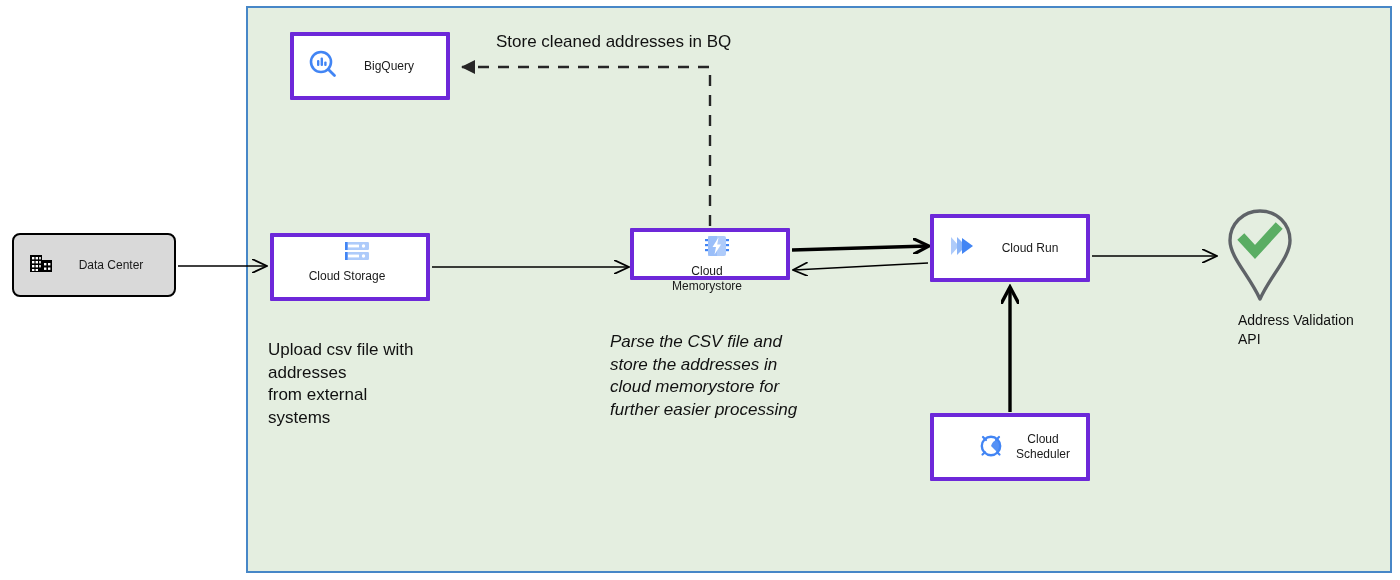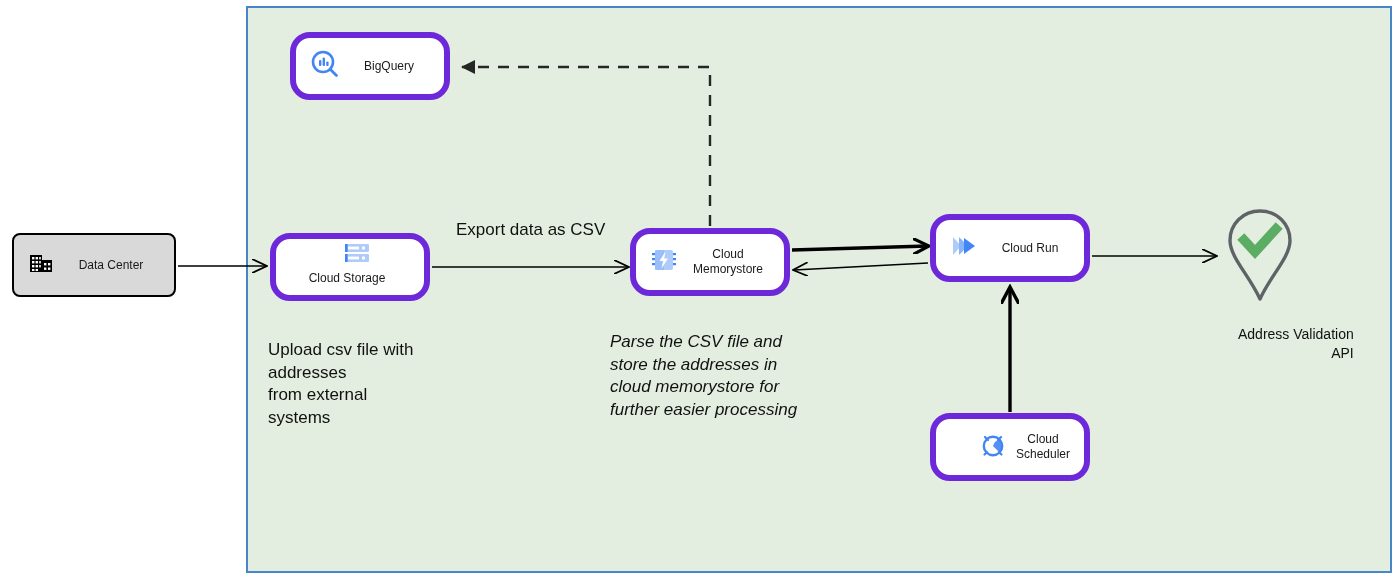--- a/index.html
+++ b/index.html
@@ -37,23 +37,23 @@
     background: #e4eee0;
     border: 2px solid #4787c7;
     box-sizing: border-box;
   }
   
   .node {
     position: absolute;
     box-sizing: border-box;
     display: flex;
     align-items: center;
-    border-radius: 20px;
+    border-radius: 1px;
     background: #ffffff;
-    border: 6px solid #6d28d9;
+    border: 4px solid #6d28d9;
   }
   .node .ico {
     flex: 0 0 auto;
     margin-left: 14px;
     display: block;
   }
   .node .nlabel {
     flex: 1 1 auto;
     text-align: center;
     font-size: 12px;
@@ -184,21 +184,21 @@
         <rect x="5" y="17.6" width="11" height="2.8" fill="#ffffff"></rect>
         <circle cx="20.5" cy="9" r="1.7" fill="#ffffff"></circle>
         <circle cx="20.5" cy="19" r="1.7" fill="#ffffff"></circle>
         <rect x="2" y="5" width="2.6" height="8" fill="#4285f4"></rect>
         <rect x="2" y="15" width="2.6" height="8" fill="#4285f4"></rect>
       </svg>
     </span>
     <span class="nlabel">Cloud Storage</span>
   </div>
 
-  <div class="node" style="left:630px;top:228px;width:160px;height:68px;">
+  <div class="node" style="left:630px;top:228px;width:160px;height:52px;flex-direction:column;">
     <span class="ico">
       <svg width="28" height="28" viewBox="0 0 28 28">
         <g fill="#4285f4">
           <rect x="2" y="7" width="3" height="2.2"></rect>
           <rect x="2" y="12" width="3" height="2.2"></rect>
           <rect x="2" y="17" width="3" height="2.2"></rect>
           <rect x="23" y="7" width="3" height="2.2"></rect>
           <rect x="23" y="12" width="3" height="2.2"></rect>
           <rect x="23" y="17" width="3" height="2.2"></rect>
         </g>
@@ -236,30 +236,30 @@
     <span class="nlabel">Cloud Scheduler</span>
   </div>
 
   <div style="position:absolute;left:1222px;top:207px;width:76px;height:96px;">
     <svg width="76" height="96" viewBox="0 0 76 96">
       <path d="M38,4 C21,4 8,17 8,33.5 C8,50 27,68 38,92 C49,68 68,50 68,33.5 C68,17 55,4 38,4 Z" fill="none" stroke="#5f6368" stroke-width="3.4" stroke-linejoin="round"></path>
       <path d="M22,33 L33,45 L54,22" fill="none" stroke="#5aad63" stroke-width="9.5" stroke-linecap="square" stroke-linejoin="miter"></path>
     </svg>
   </div>
 
-
-  <div class="ftext t-big" style="left:456px;top:219px;">Export data as CSV</div>
+  <div class="ftext t-big" style="left:496px;top:31px;">Store cleaned addresses in BQ</div>
+
 
 
   <div class="ftext t-note" style="left:268px;top:331px;margin-top:8px;">Upload csv file with
 addresses
 from external
 systems</div>
 
   <div class="ftext t-note" style="left:610px;top:331px;font-style:italic;">Parse the CSV file and
 store the addresses in
 cloud  memorystore for
 further easier processing</div>
 
-  <div class="ftext t-api" style="left:1238px;top:325px;text-align:right;">Address Validation
+  <div class="ftext t-api" style="left:1238px;top:311px;">Address Validation
 API</div>
 
 </div>
 
 </body></html>

